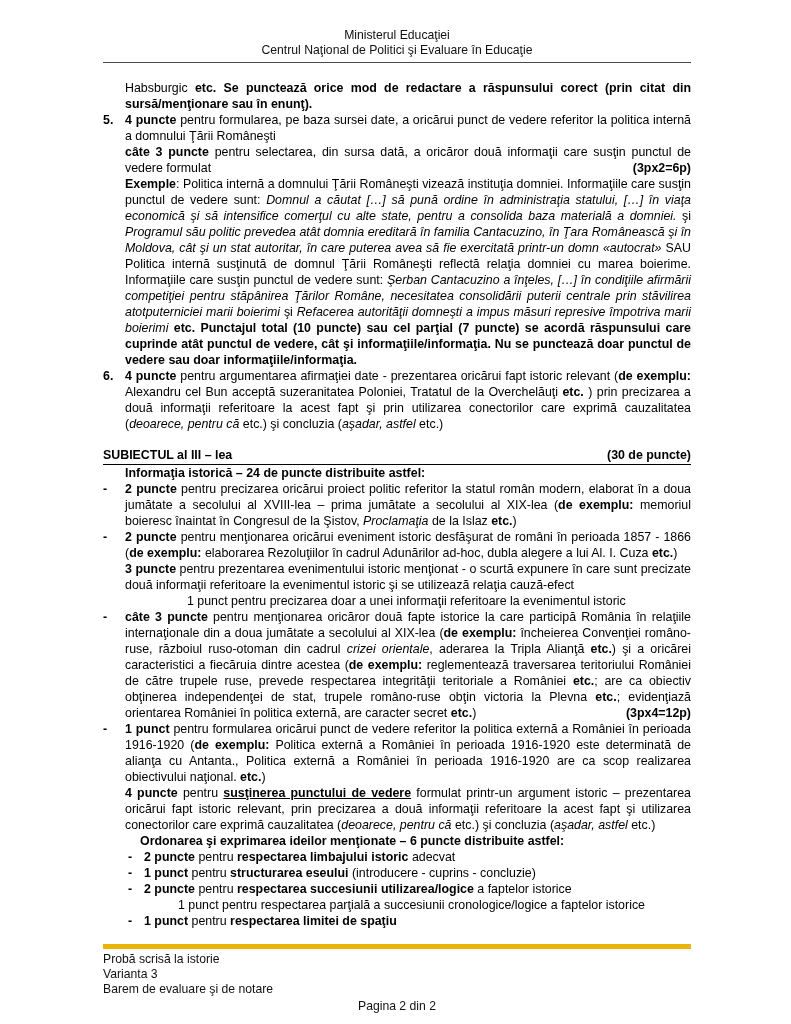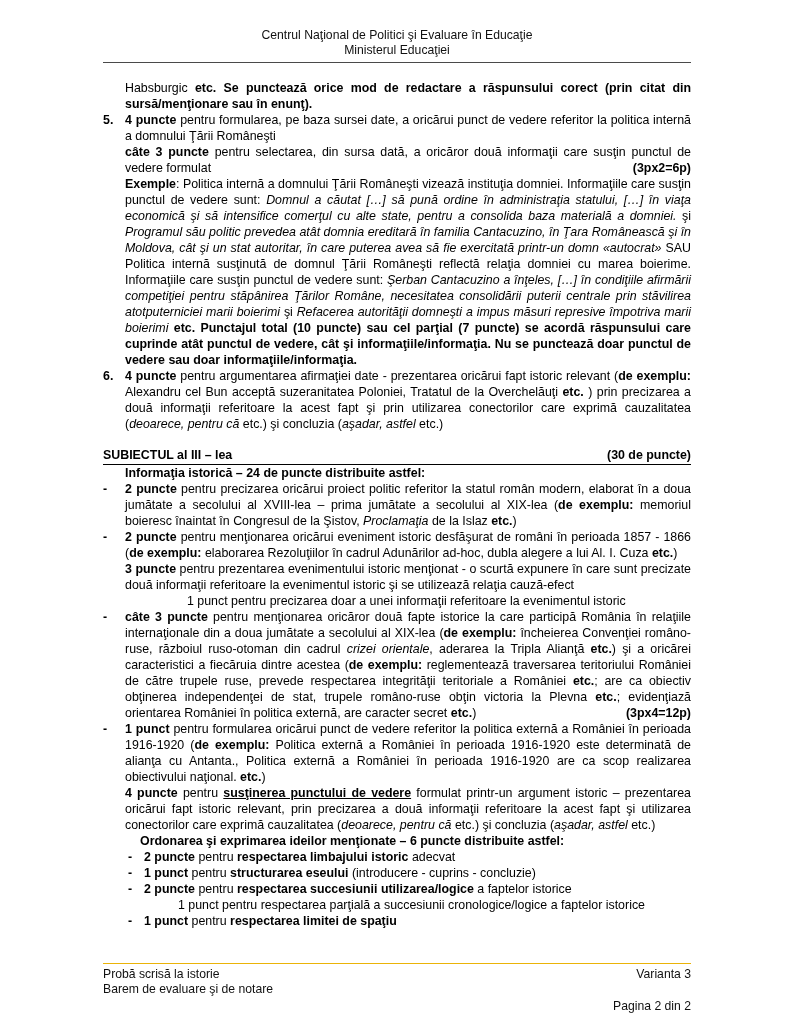--- a/index.html
+++ b/index.html
@@ -18,34 +18,34 @@
   .subject-row{display:flex;justify-content:space-between;font-weight:700;
                border-bottom:1.5px solid #000;margin-top:15px;padding-bottom:1px;}
   .info-heading{font-weight:700;margin-left:22px;text-align:left;}
   .dash-item{display:flex;align-items:flex-start;}
   .sub1{margin-left:62px;text-align:left;}
   .ord-heading{font-weight:700;margin-left:37px;text-align:left;}
   .ord-item{display:flex;margin-left:25px;}
   .ord-item .marker{width:16px;}
   .ord-sub{margin-left:75px;text-align:left;}
   .doc-footer{position:absolute;left:103px;right:100px;bottom:10px;font-size:12.2px;line-height:15px;color:#111;}
-  .foot-top{border-top:1px solid #eab308;padding-top:3px;display:flex;justify-content:space-between;}
-  .foot-center{text-align:right;margin-top:2px;}
+  .foot-top{border-top:5px solid #eab308;padding-top:3px;display:flex;flex-direction:column;}
+  .foot-center{text-align:center;margin-top:2px;}
   .r-b{font-weight:700;}
   .r-i{font-style:italic;}
   .r-bu{font-weight:700;text-decoration:underline;}
 </style>
 </head>
 <body>
 
 <div class="page">
 
   <header class="doc-header">
+    <div>Ministerul Educaţiei</div>
     <div>Centrul Naţional de Politici şi Evaluare în Educaţie</div>
-    <div>Ministerul Educaţiei</div>
   </header>
 
   <main class="content">
 
     <p class="para hang"><span class="r-n">Habsburgic </span><span class="r-b">etc. Se punctează orice mod de redactare a răspunsului corect (prin citat din sursă/menţionare sau în enunţ).</span></p>
 
     <div class="num-item">
       <span class="marker">5.</span>
       <div class="item-body">
         <p class="para"><span class="r-b">4 puncte </span><span class="r-n">pentru formularea, pe baza sursei date, a oricărui punct de vedere referitor la politica internă a domnului Ţării Româneşti</span></p>

